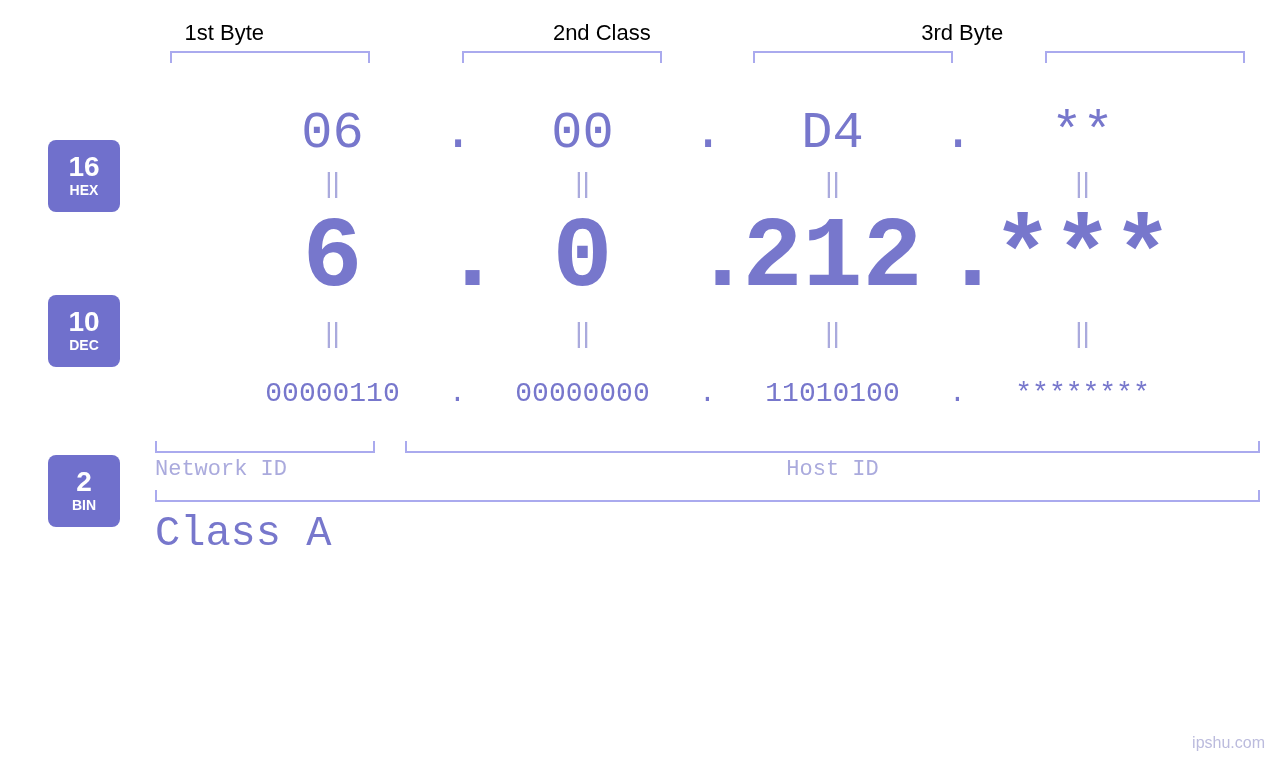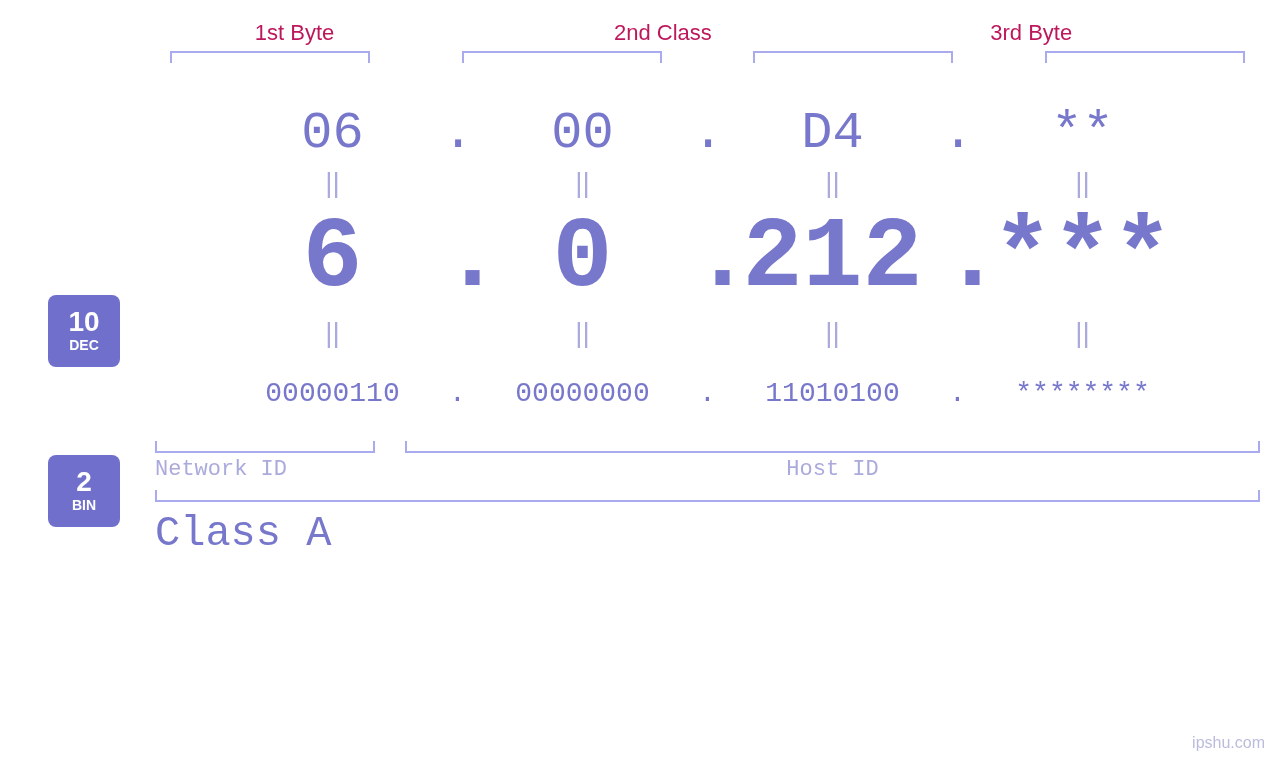--- a/index.html
+++ b/index.html
@@ -51,24 +51,24 @@
     .header-row {
       display: flex;
       justify-content: space-around;
       width: 100%;
       padding-left: 155px;
       padding-right: 25px;
       margin-bottom: 5px;
     }
 
     .byte-header {
-      color: #be185d;
+      color: #000000;
       font-size: 22px;
       font-family: Arial, sans-serif;
-      text-align: center;
+      text-align: left;
       width: 220px;
     }
 
     
     .brackets-row {
       display: flex;
       justify-content: space-around;
       width: 100%;
       padding-left: 155px;
       padding-right: 25px;
@@ -166,20 +166,24 @@
       align-items: center;
       padding-left: 155px;
       padding-right: 25px;
     }
   </style>
 </head>
 <body>
 
 <div class="main-container">
 
+  <div class="badge badge-hex">
+    <span class="badge-num">16</span>
+    <span class="badge-label">HEX</span>
+  </div>
   <div class="badge badge-dec">
     <span class="badge-num">10</span>
     <span class="badge-label">DEC</span>
   </div>
   <div class="badge badge-bin">
     <span class="badge-num">2</span>
     <span class="badge-label">BIN</span>
   </div>
 
   <div class="header-row">

